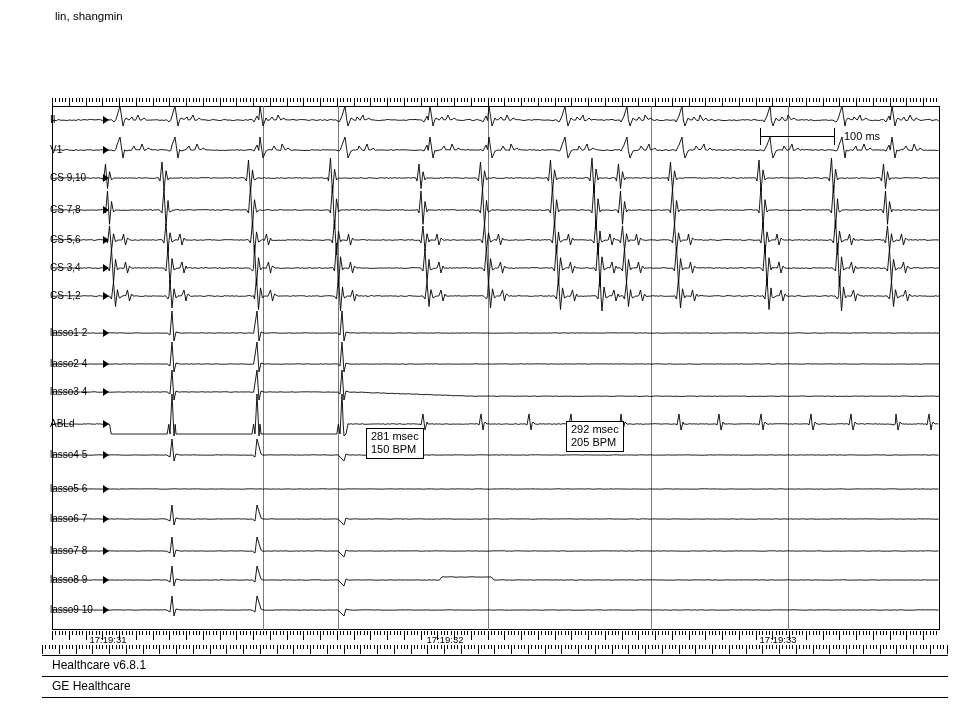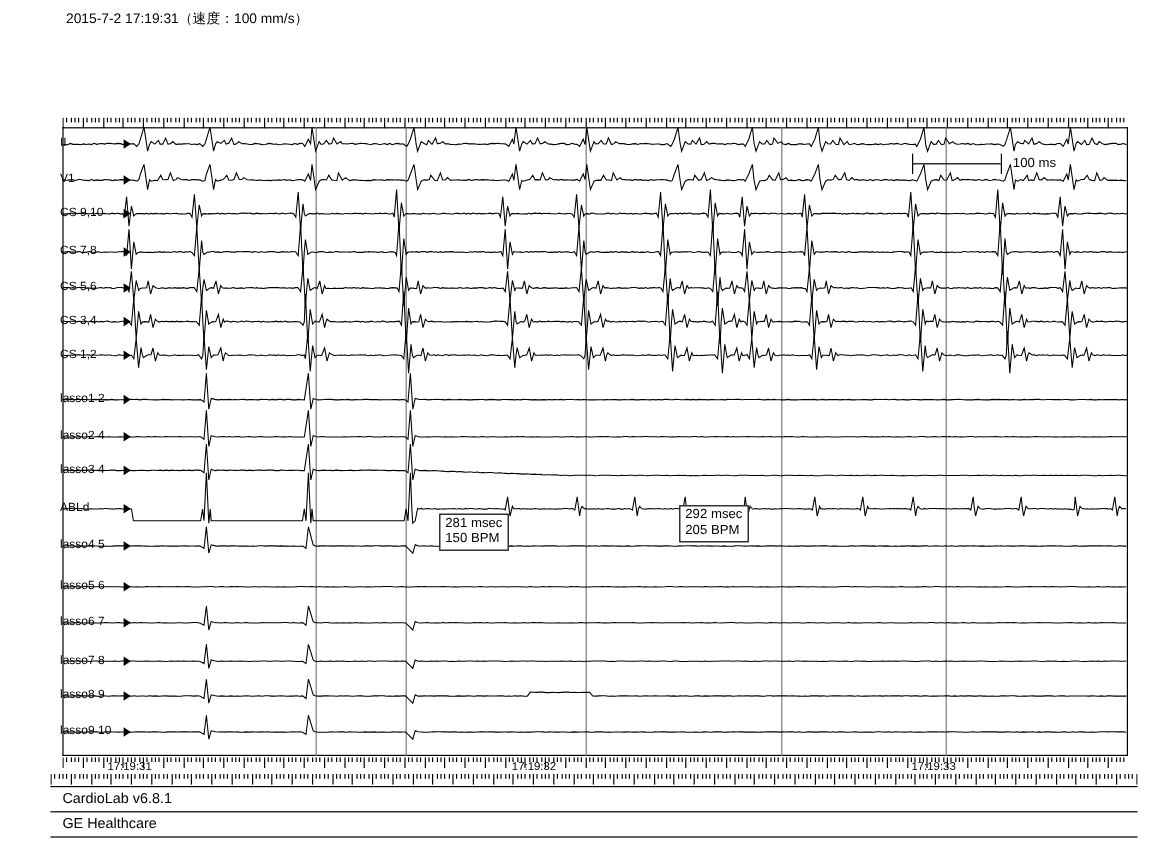--- a/index.html
+++ b/index.html
@@ -192,21 +192,21 @@
     font-size: 12px;
     white-space: nowrap;
   }
 </style>
 </head>
 <body>
 
 <div id="app">
 
   <div class="header">
-    <div>2015-7-2 17:19:31（速度：100 mm/s）</div>
+    <div>lin, shangmin</div>
   </div>
 
 
   <div class="tick-row" id="tickTop" style="left:52px; top:98px; width:888px;">
       <span class="tick major" style="left:0.0px"></span>
       <span class="tick" style="left:3.4px"></span>
       <span class="tick" style="left:6.7px"></span>
       <span class="tick" style="left:10.1px"></span>
       <span class="tick" style="left:13.4px"></span>
       <span class="tick major" style="left:16.8px"></span>
@@ -1095,18 +1095,18 @@
   <div class="meas-box" style="left:566px; top:421px;">
     <span>292 msec</span>
     <span class="l2">205 BPM</span>
   </div>
 
   <div class="time-lbl" style="left:108px;">17:19:31</div>
   <div class="time-lbl" style="left:445px;">17:19:32</div>
   <div class="time-lbl" style="left:778px;">17:19:33</div>
 
   <div class="footer-line" style="top:655px;"></div>
-  <div class="footer-txt" style="top:658px;">CardioLab v6.8.1</div>
+  <div class="footer-txt" style="top:658px;">Healthcare v6.8.1</div>
   <div class="footer-line" style="top:676px;"></div>
   <div class="footer-txt" style="top:679px;">GE Healthcare</div>
   <div class="footer-line" style="top:697px;"></div>
 
 </div>
 
 </body></html>

